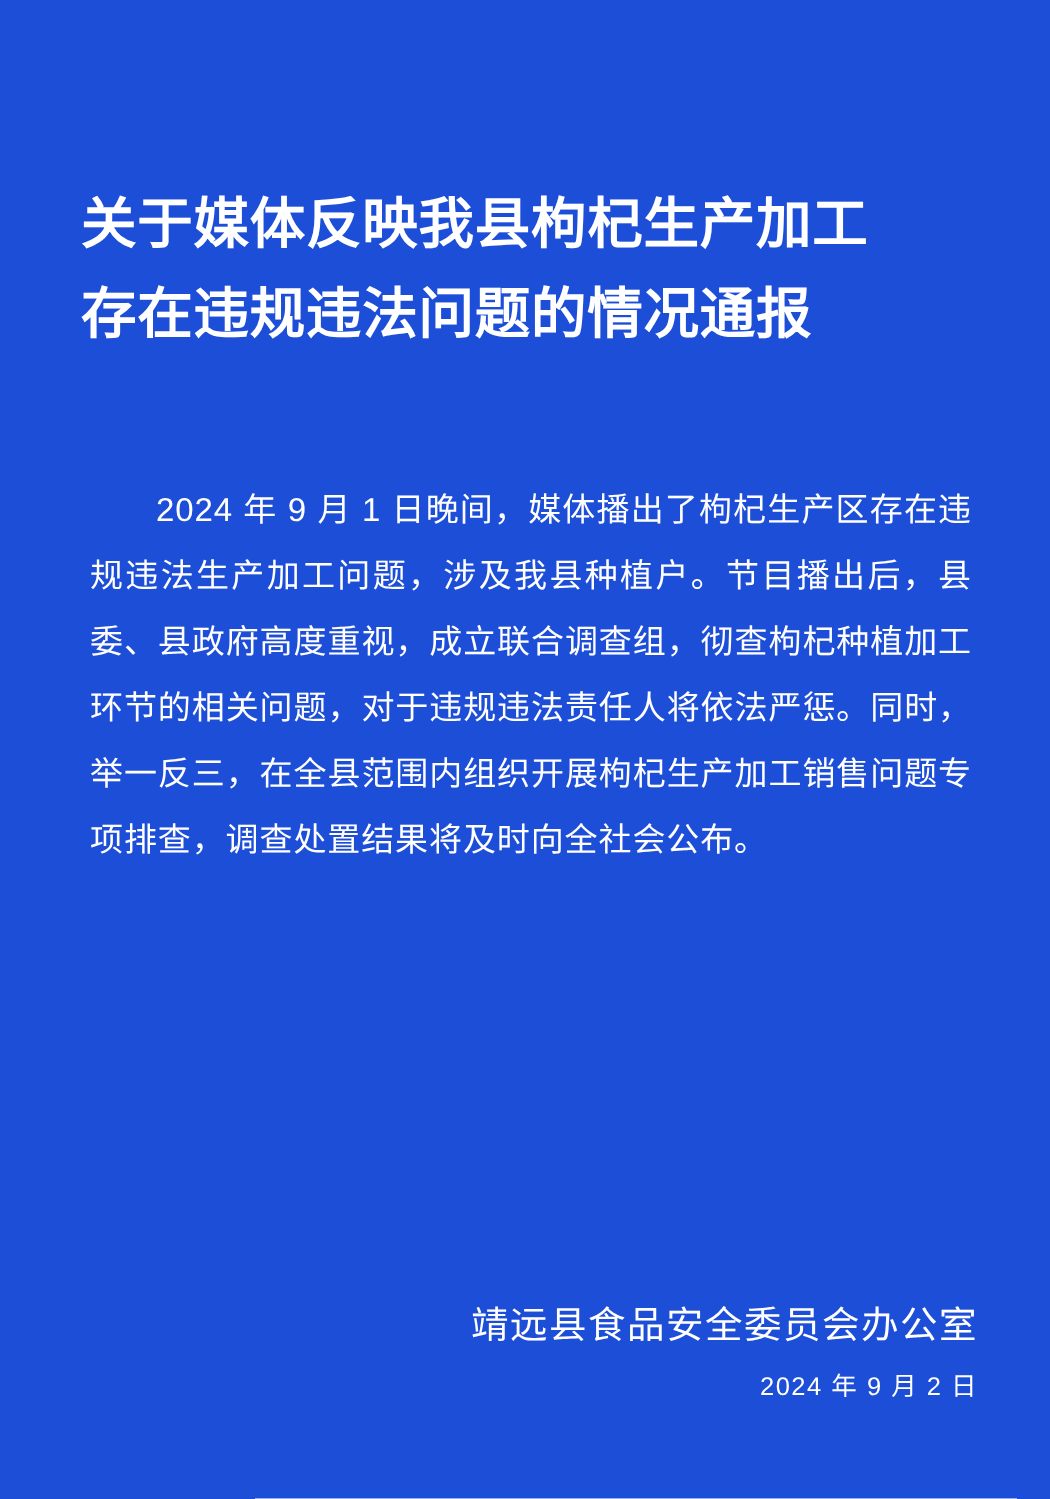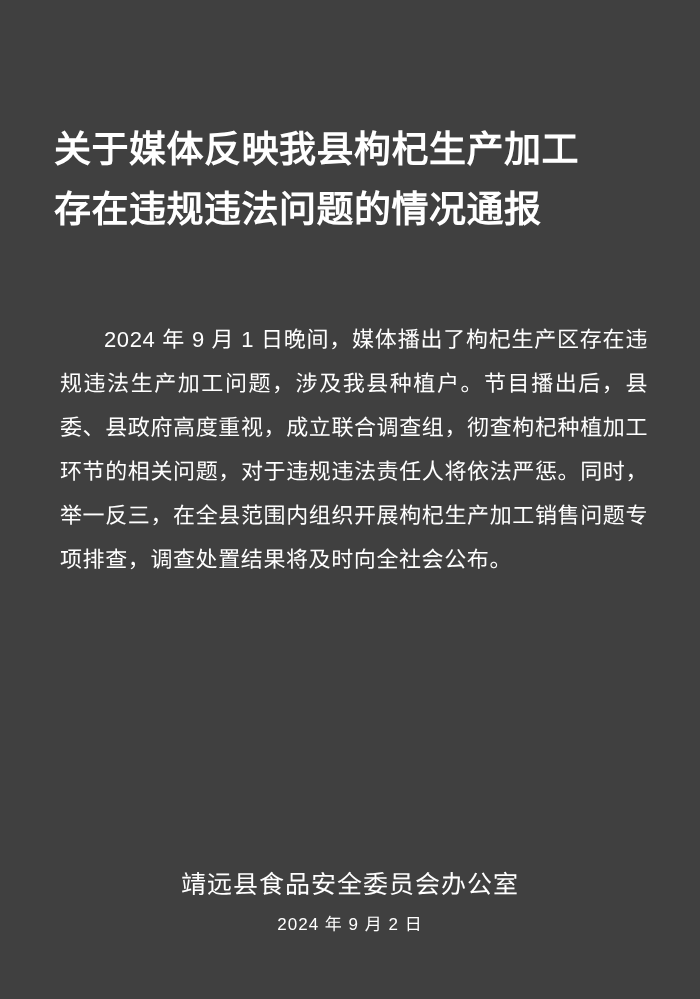--- a/index.html
+++ b/index.html
@@ -9,21 +9,21 @@
   }
   body {
     width: 700px;
     height: 999px;
     font-family: "Liberation Sans", "DejaVu Sans", sans-serif;
   }
   .poster {
     position: relative;
     width: 700px;
     height: 999px;
-    background: #404040;
+    background: #1d4ed8;
     box-sizing: border-box;
     overflow: hidden;
   }
   .inner {
     position: absolute;
     left: 0;
     top: 0;
     right: 0;
     bottom: 0;
     padding: 120px 48px 28px 48px;
@@ -52,21 +52,21 @@
     line-height: 2.0;
     text-align: justify;
     text-justify: inter-ideograph;
     text-indent: 2em;
     margin: 0;
     letter-spacing: 0.6px;
   }
   .signature {
     margin-top: auto;
     padding-bottom: 30px;
-    text-align: center;
+    text-align: right;
   }
   .sign-org {
     color: #ffffff;
     font-size: 25px;
     line-height: 1.9;
     letter-spacing: 1px;
     margin: 0;
   }
   .sign-date {
     color: #ffffff;

